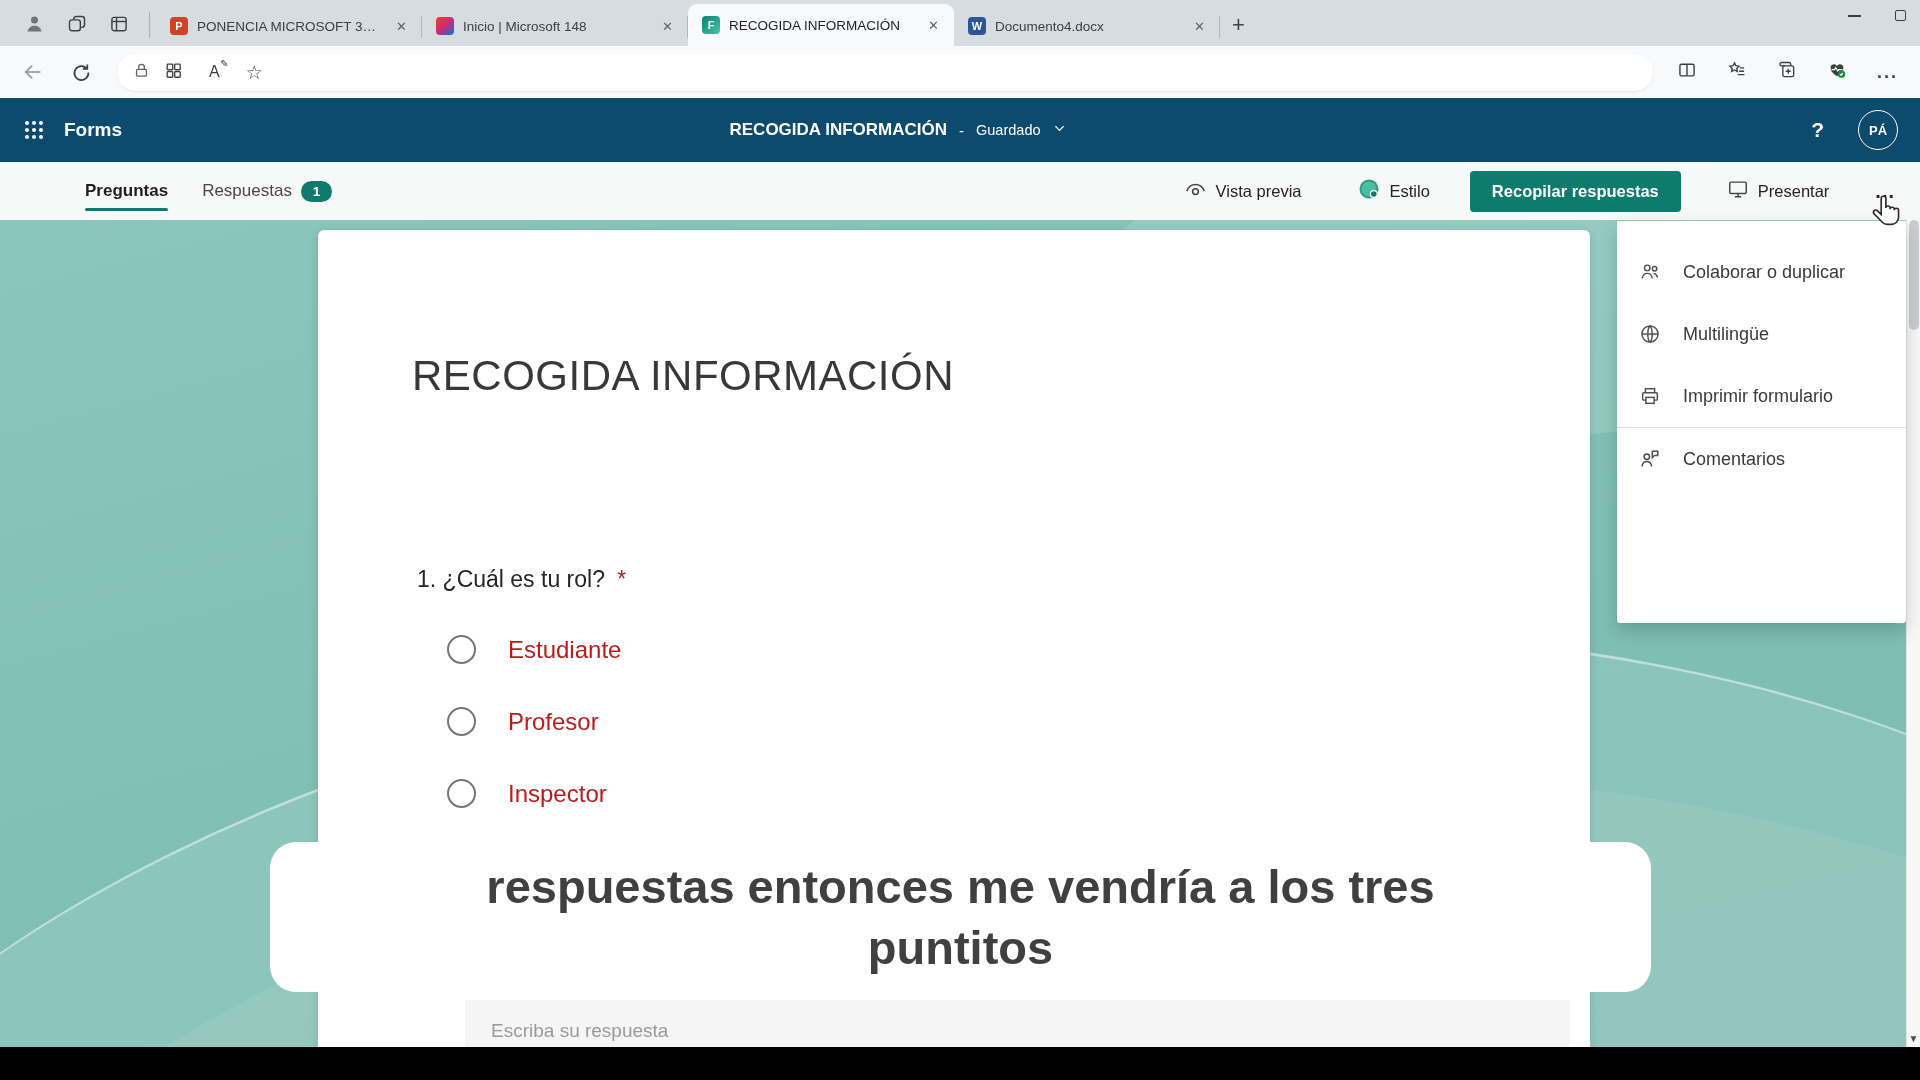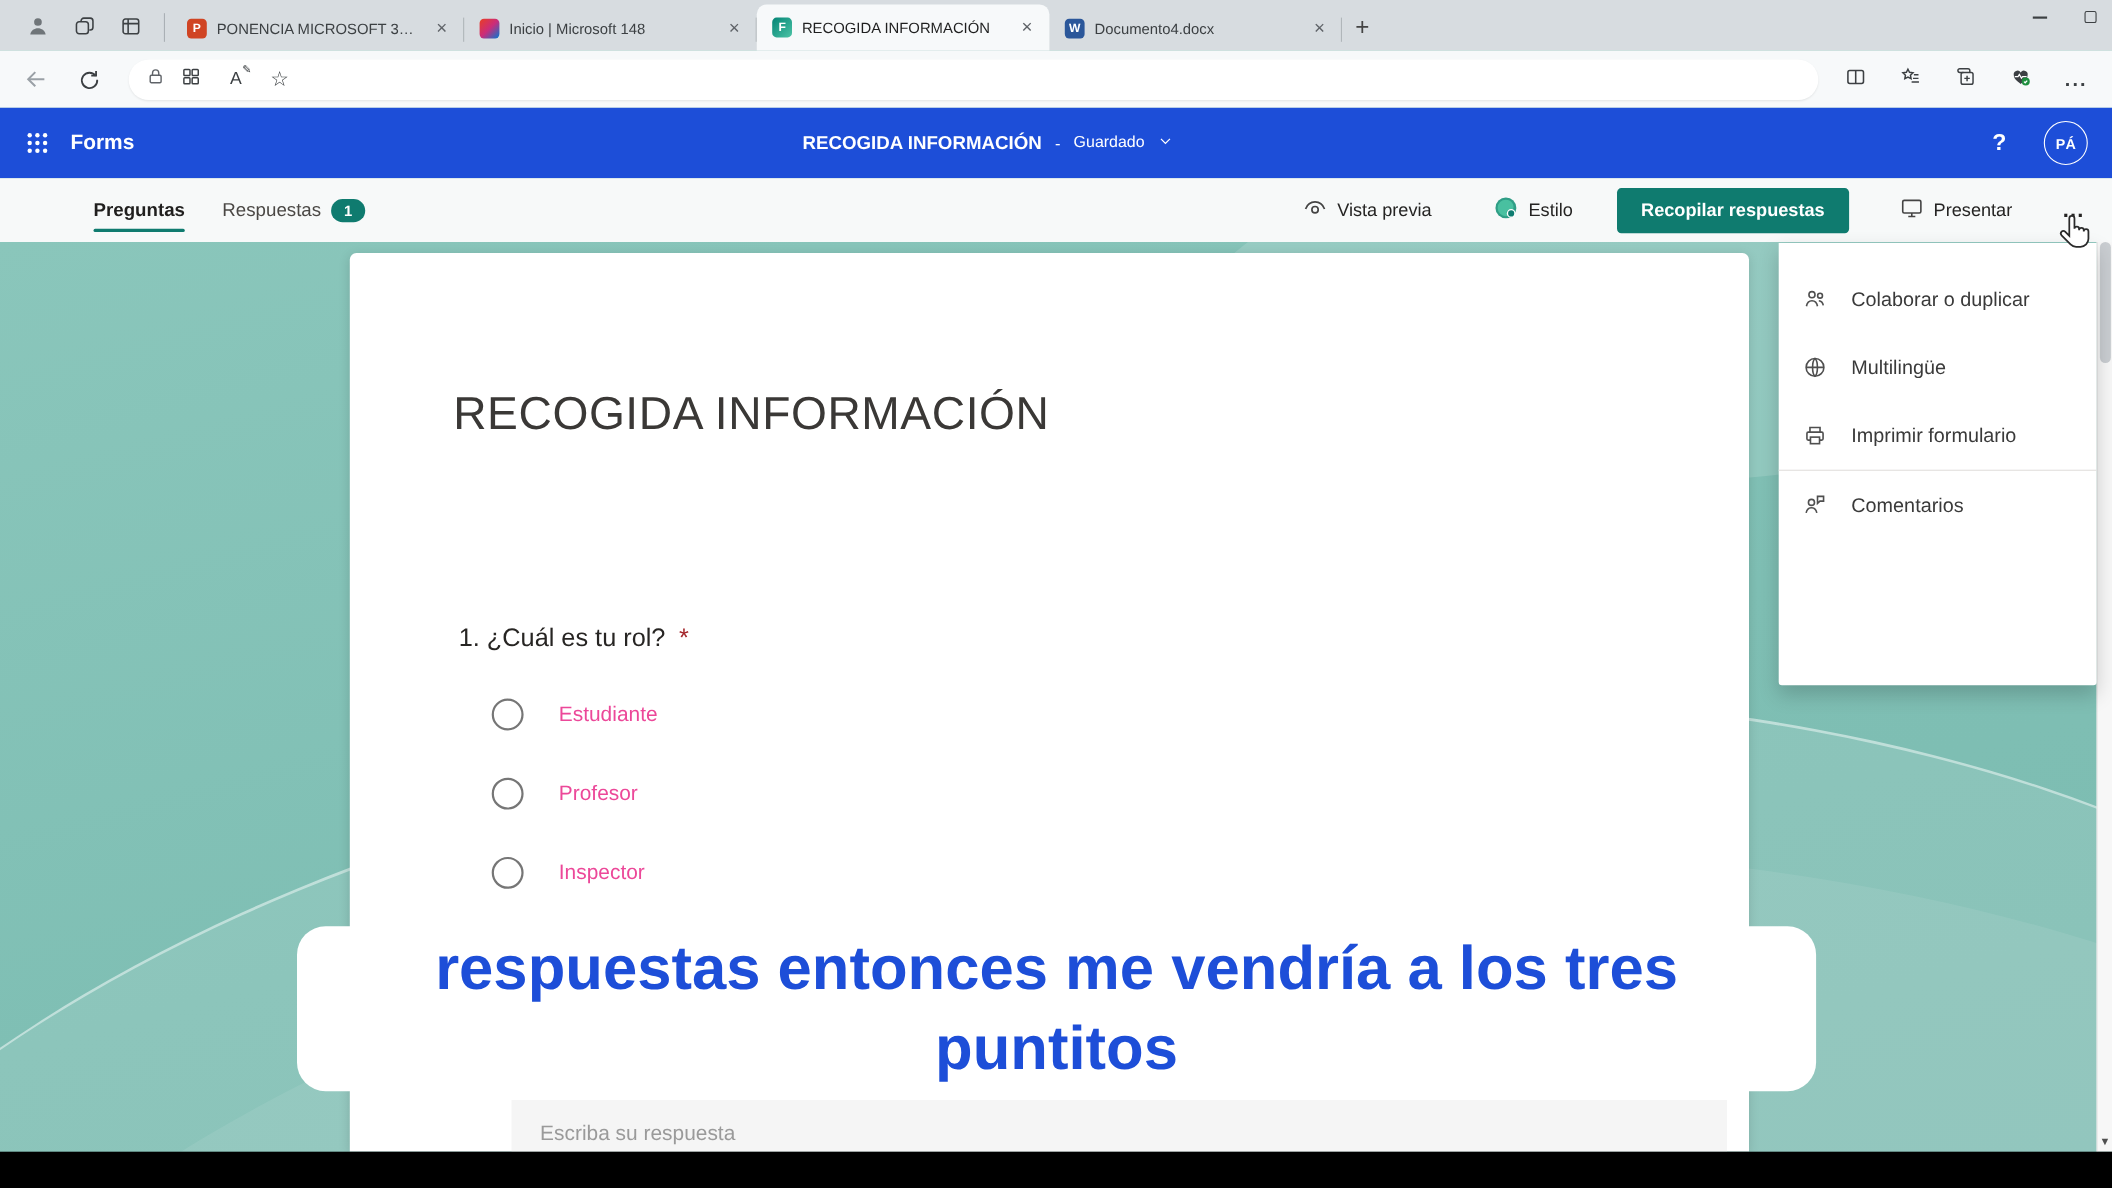--- a/index.html
+++ b/index.html
@@ -34,21 +34,21 @@
     padding:0 16px; box-shadow:0 1px 2px rgba(0,0,0,0.08); min-width:0; }
   .url-text { flex:1; font-size:16px; color:#474747; white-space:nowrap; overflow:hidden; margin-left:12px; }
   .url-host { font-weight:bold; color:#202124; }
   .pill-icons { display:flex; align-items:center; gap:26px; margin-left:14px; }
   .bar-icons { display:flex; align-items:center; gap:30px; margin-left:24px; }
   .a-pen { position:relative; font-size:16px; color:#3c4043; font-weight:500; }
   .a-pen::after { content:"\270E"; position:absolute; right:-9px; top:-5px; font-size:10px; }
   .dots { font-size:18px; letter-spacing:2px; color:#3c4043; font-weight:bold; line-height:10px; }
 
   
-  #appheader { position:absolute; left:0; top:98px; width:1920px; height:64px; background:#1d4ed8;
+  #appheader { position:absolute; left:0; top:98px; width:1920px; height:64px; background:#0c4a6e;
     display:flex; align-items:center; color:#fff; }
   .waffle { margin:0 18px 0 22px; display:flex; }
   .product { font-size:19px; font-weight:bold; }
   .hdr-center { position:absolute; left:898px; transform:translateX(-50%); display:flex;
     align-items:center; gap:12px; white-space:nowrap; }
   .hdr-title { font-size:17px; font-weight:600; }
   .hdr-dash { font-size:15px; }
   .hdr-status { font-size:14.5px; }
   .hdr-right { position:absolute; right:22px; display:flex; align-items:center; gap:34px; }
   .help { font-size:21px; font-weight:600; }
@@ -83,39 +83,39 @@
     background:rgba(255,255,255,0.14); transform:rotate(-7deg); }
 
   #formcard { position:absolute; left:318px; top:10px; width:1272px; height:817px; background:#fff;
     box-shadow:0 2px 10px rgba(0,0,0,0.13); border-radius:6px 6px 0 0; overflow:hidden; }
   .form-title { position:absolute; left:94px; top:122px; font-size:42px; font-weight:300;
     color:#3a3836; letter-spacing:0.5px; }
   .question { position:absolute; left:99px; top:336px; font-size:23px; color:#272523; }
   .required { color:#a4262c; margin-left:6px; }
   .option { position:absolute; left:129px; display:flex; align-items:center; gap:32px; }
   .radio { width:29px; height:29px; border:2px solid #767676; border-radius:50%; background:#fff; flex:0 0 29px; }
-  .option-label { font-size:19px; color:#ec4899; }
+  .option-label { font-size:24px; color:#b91c1c; }
   .answer-input { position:absolute; left:147px; top:770px; width:1105px; height:62px; background:#f5f5f5;
     border:none; outline:none; padding:0 26px; font-size:19px; color:#323130;
     font-family:"Liberation Sans",sans-serif; }
   .answer-input::placeholder { color:#9a9a9a; }
 
   
   #menu { position:absolute; left:1617px; top:221px; width:289px; height:402px; background:#fff; z-index:30;
     box-shadow:0 8px 18px rgba(0,0,0,0.18); border-radius:0 0 3px 3px; padding-top:20px; }
   .menu-item { height:62px; display:flex; align-items:center; gap:22px; padding-left:22px; }
   .menu-item svg { flex:0 0 22px; }
   .menu-label { font-size:18px; color:#3a3a3a; }
   .menu-divider { height:1px; background:#e1dfdd; margin:0; }
 
   
   #subtitle { position:absolute; left:270px; top:842px; width:1381px; height:150px; background:#fff;
     border-radius:26px; z-index:40; display:flex; flex-direction:column; align-items:center;
     justify-content:center; text-align:center; }
-  #subtitle div { font-size:56px; font-weight:bold; color:#1d4ed8; line-height:1.3; }
+  #subtitle div { font-size:47px; font-weight:bold; color:#404040; line-height:1.3; }
 
   #scrollbar { position:absolute; right:0; top:220px; bottom:33px; width:14px; background:#f7f7f7;
     z-index:20; border-left:1px solid #e4e4e4; }
   .sb-arrow { position:absolute; bottom:3px; left:0; width:100%; text-align:center; font-size:10px; color:#505050; }
   .sb-thumb { position:absolute; top:0; left:2px; width:10px; height:110px; background:#c9cdd1; border-radius:5px; }
 
   #blackbar { position:absolute; left:0; top:1047px; width:1920px; height:33px; background:#000; z-index:50; }
 
   #cursor { position:absolute; left:1868px; top:194px; z-index:60; }
 </style>

